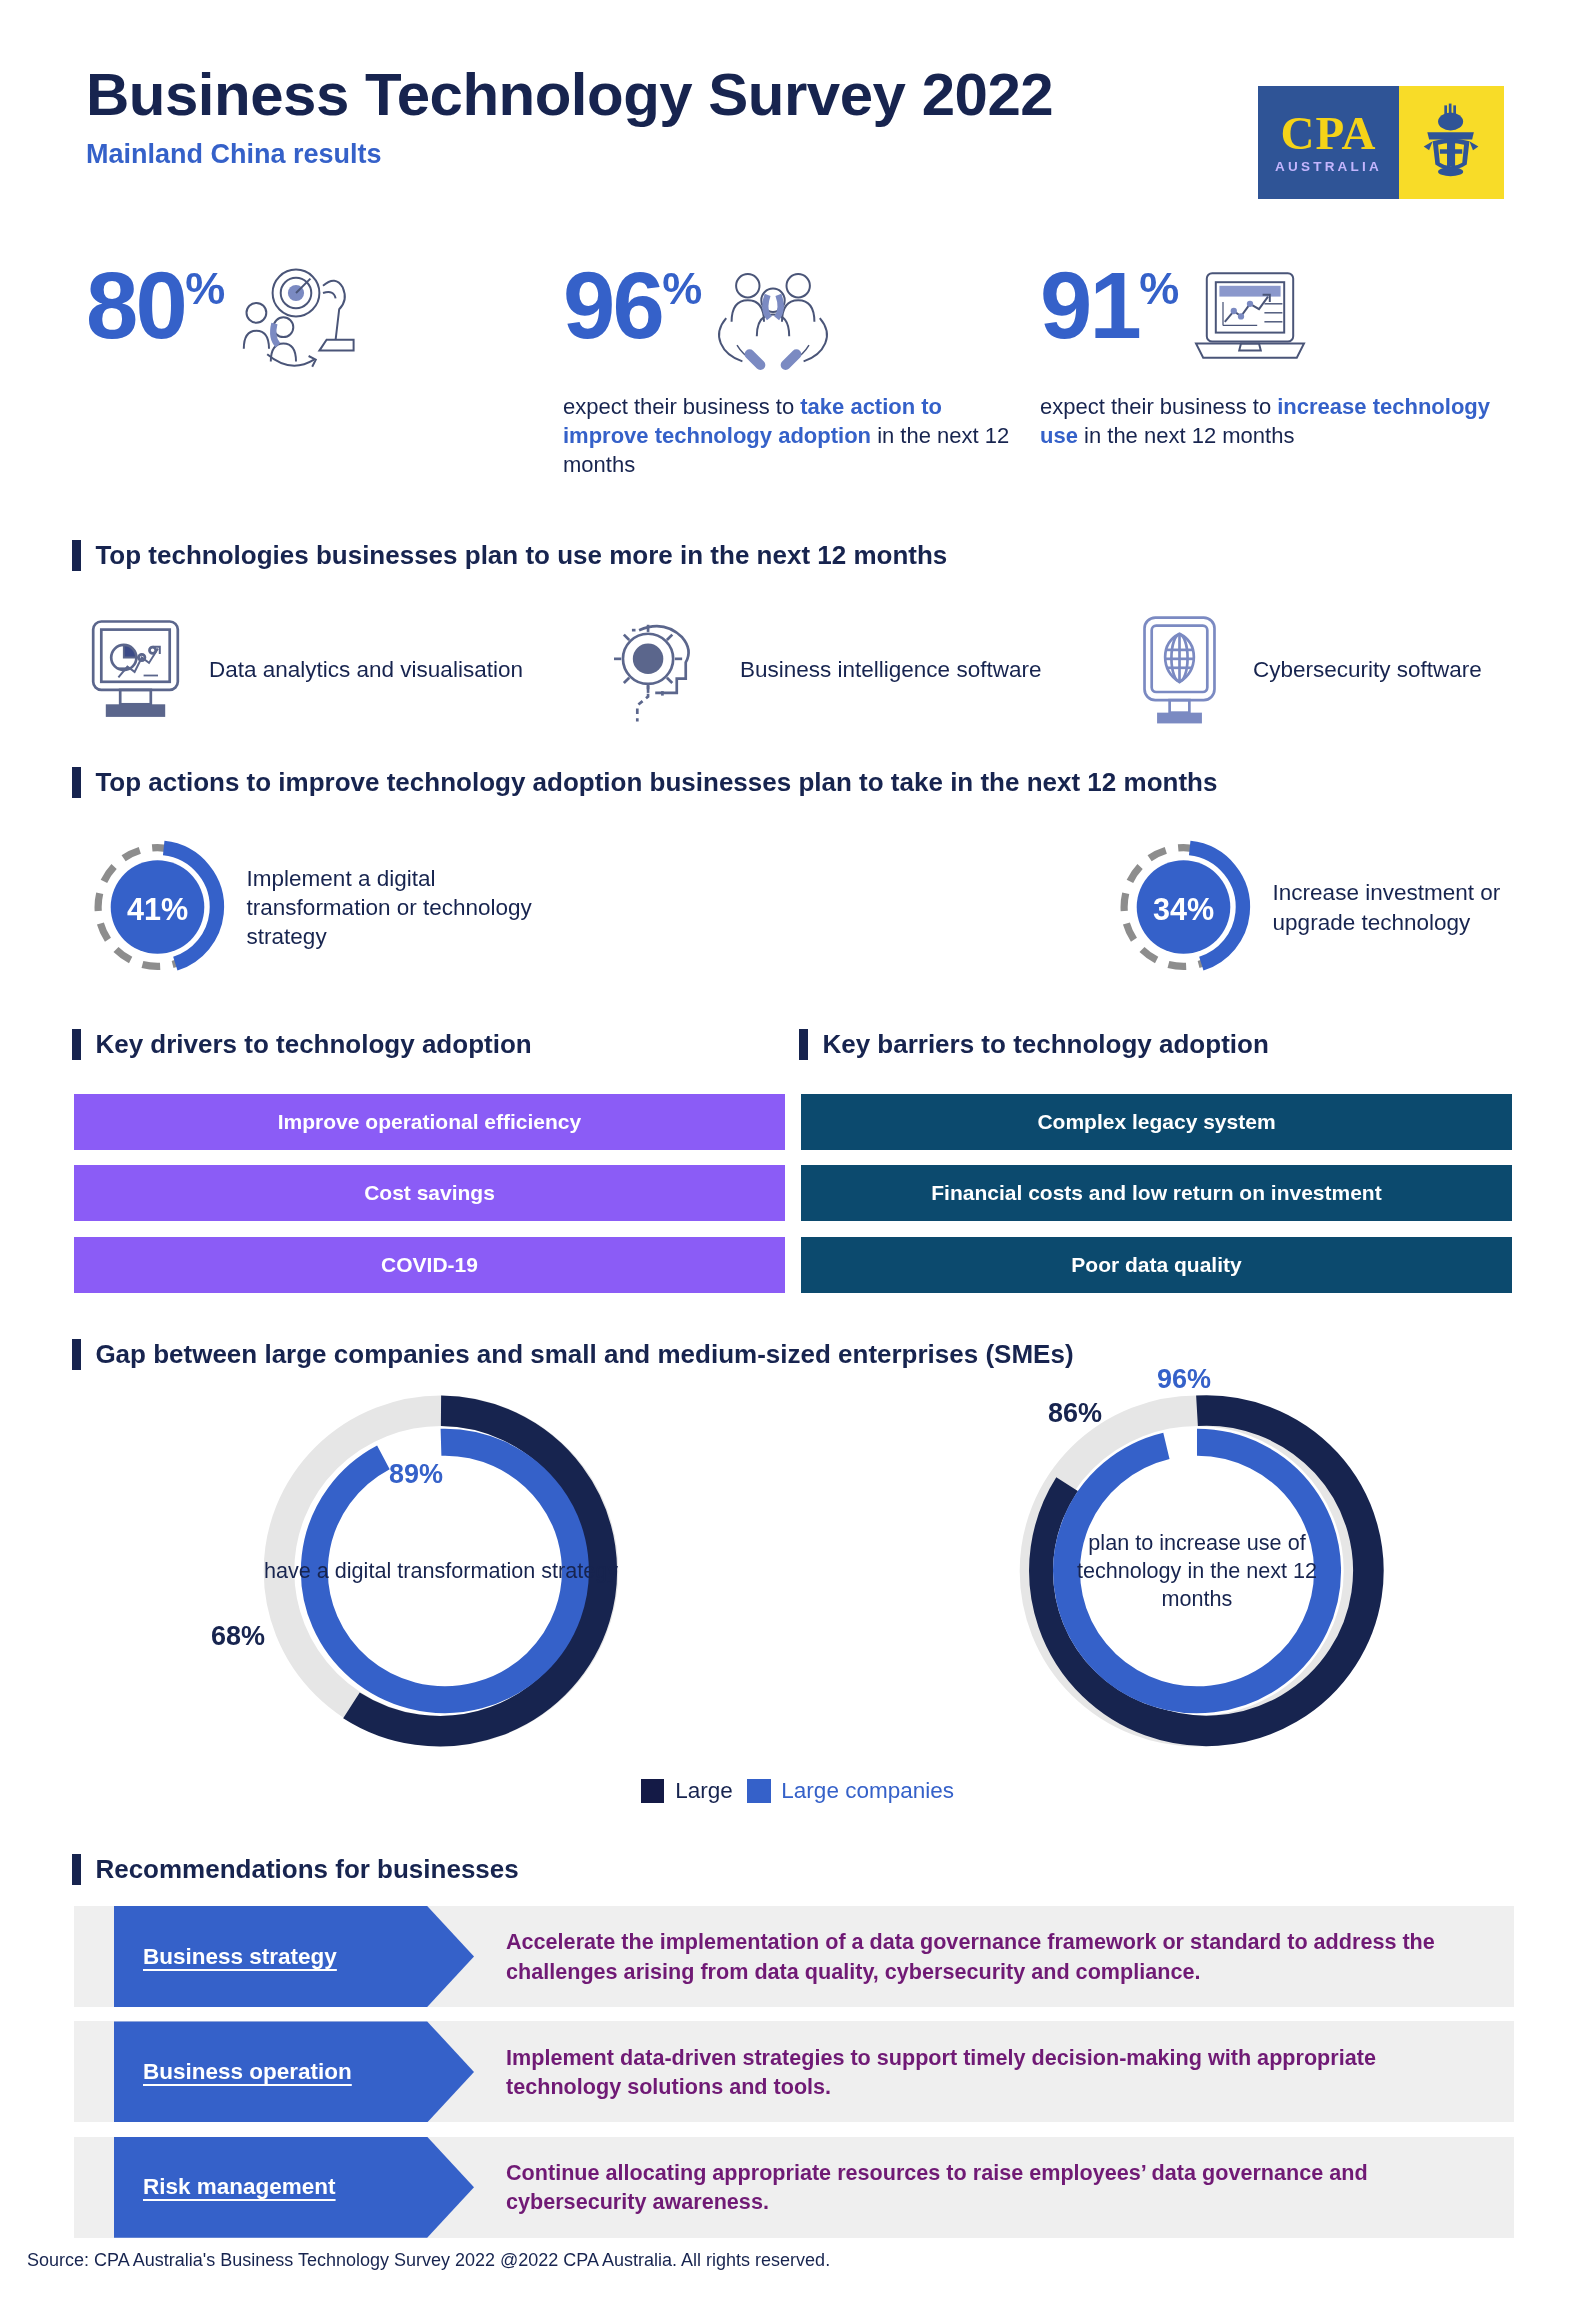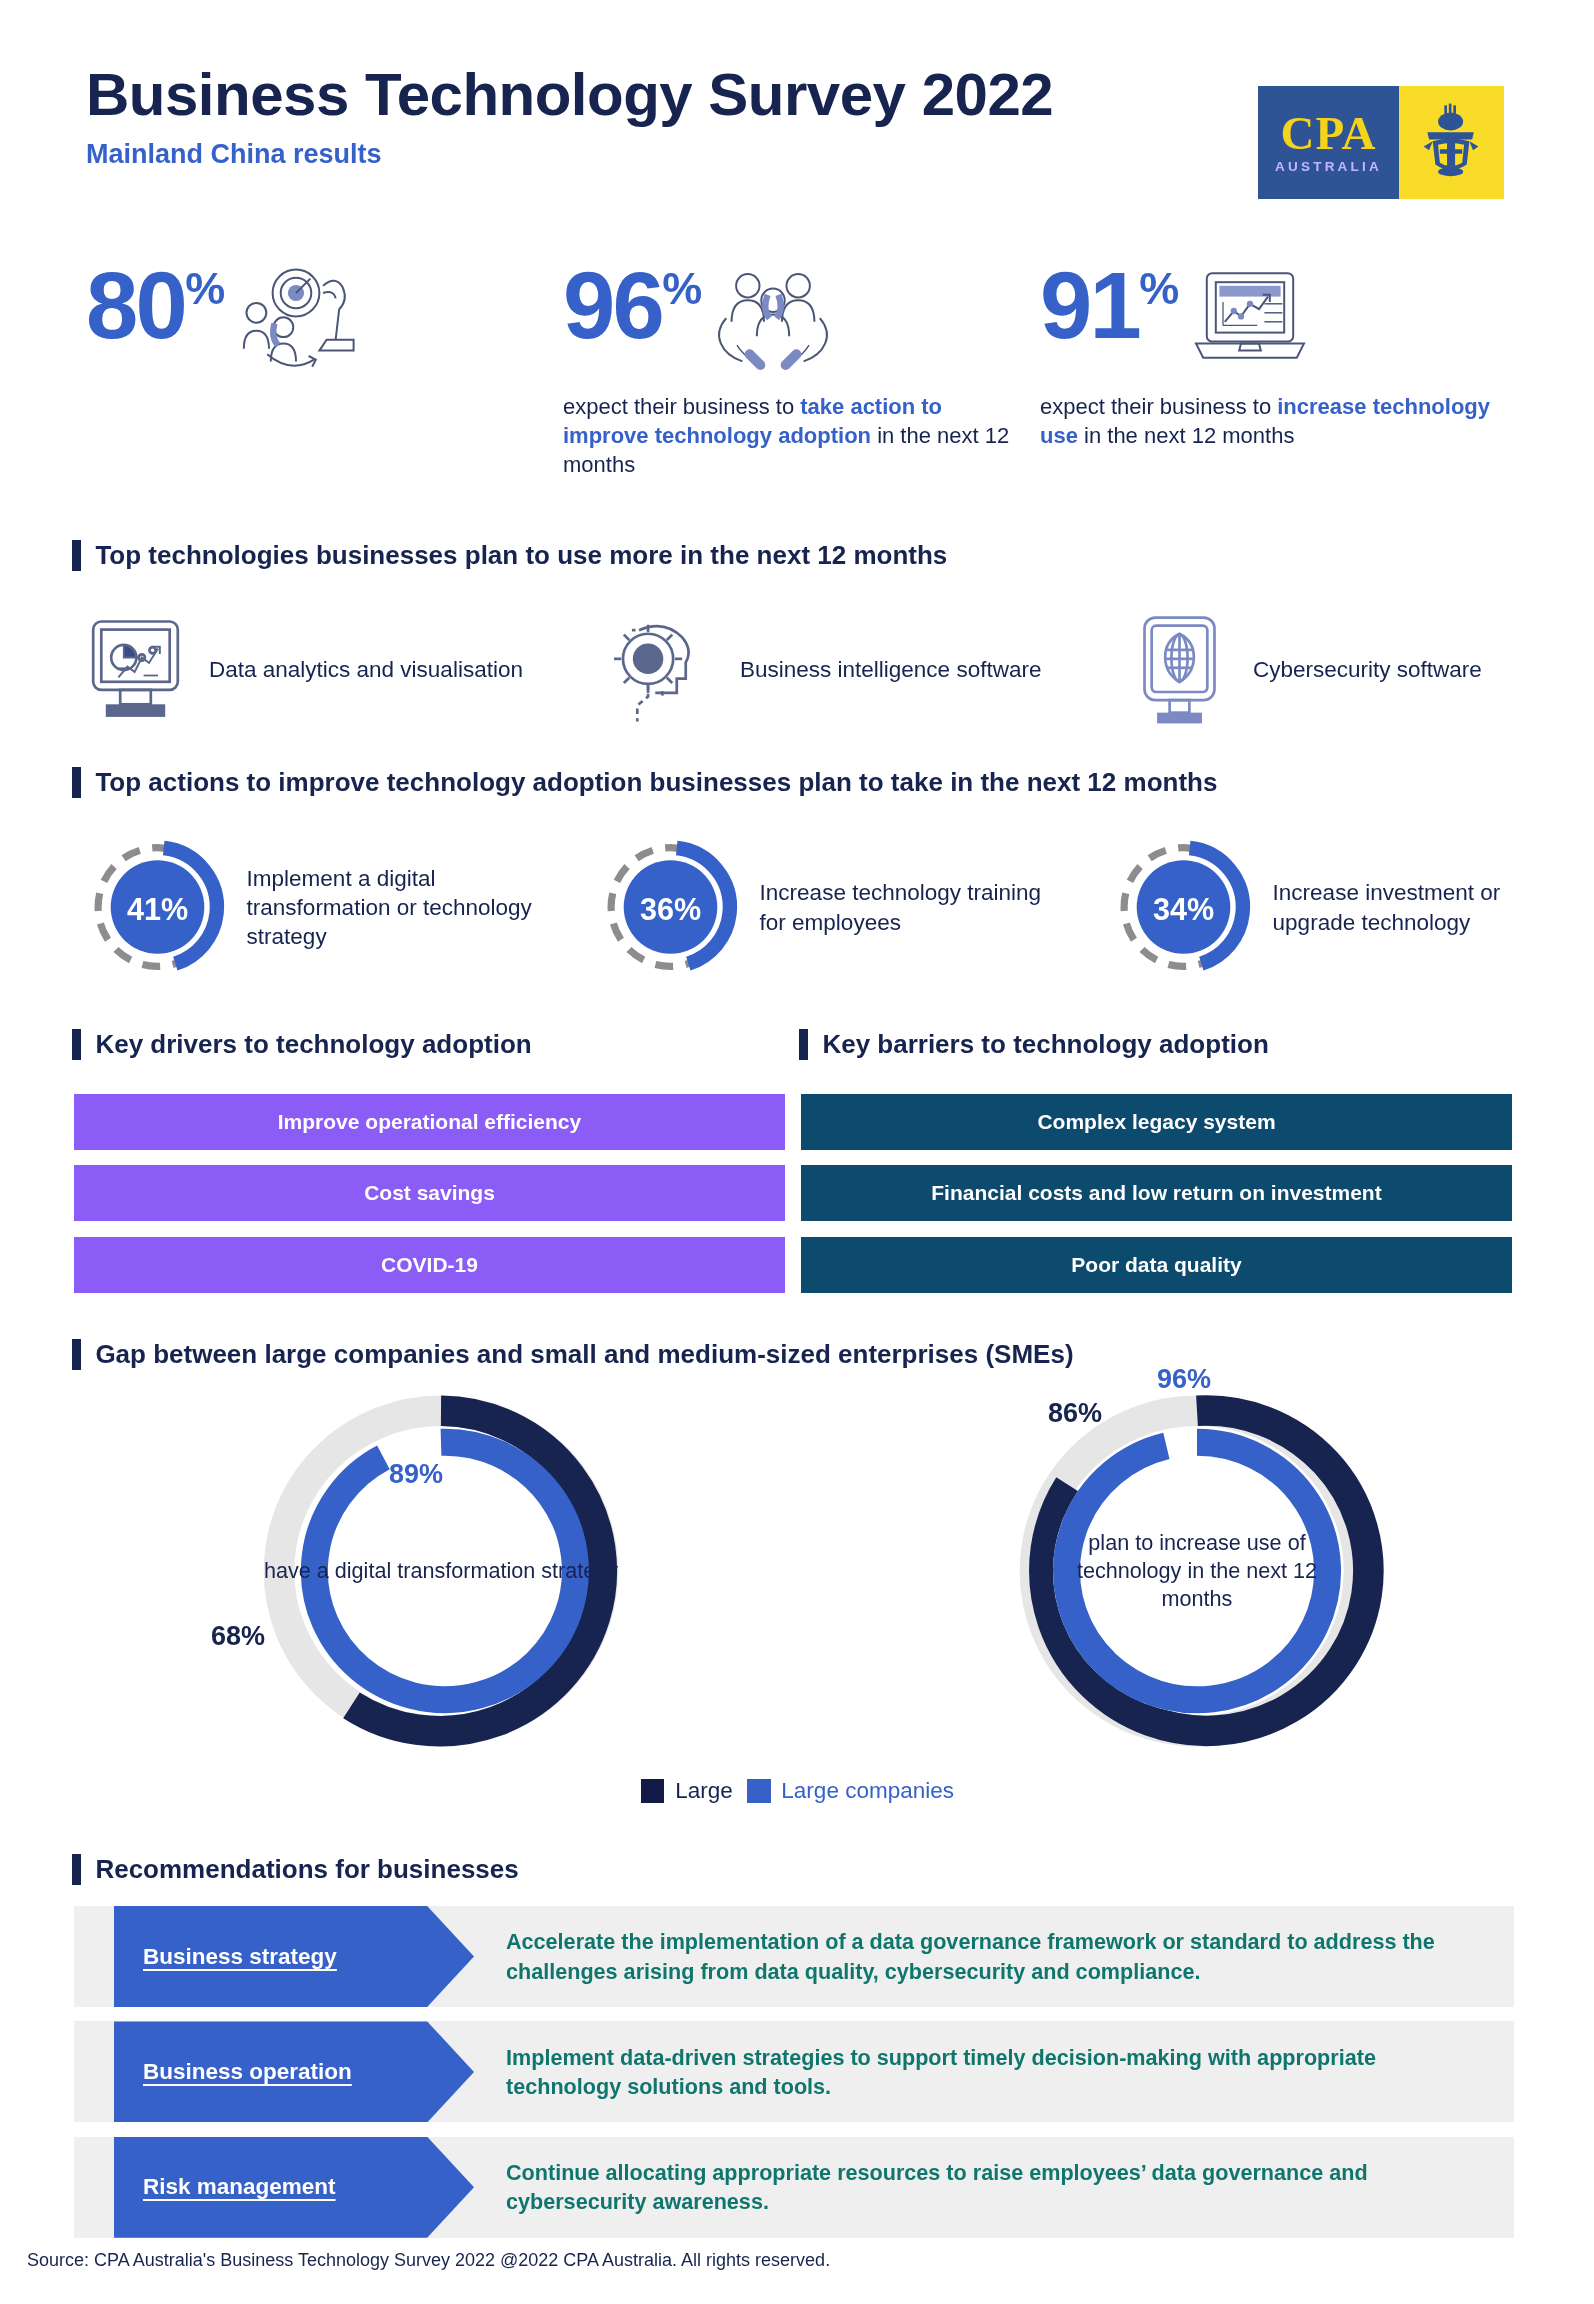--- a/index.html
+++ b/index.html
@@ -130,21 +130,21 @@
   .rec { position: relative; height: 101px; margin-bottom: 14.4px; background: #efefef; display: flex; padding-left: 40px; }
   .rec-tag {
     width: 360px; height: 101px; flex: 0 0 auto; background: #3561c9;
     display: flex; align-items: center; padding-left: 29px;
     clip-path: polygon(0 0, 87% 0, 100% 50%, 87% 100%, 0 100%);
     color: #ffffff; font-size: 22.5px; font-weight: bold;
   }
   .rec-tag span { text-decoration: underline; text-underline-offset: 4.5px; }
   .rec-body {
     flex: 1; display: flex; align-items: center; padding: 0 36px 0 32px;
-    font-size: 21.6px; font-weight: bold; line-height: 1.35; color: #0f766e;
+    font-size: 21.6px; font-weight: bold; line-height: 1.35; color: #701a75;
   }
 
   .source {
     position: absolute; left: 27px; top: 2250px; font-size: 18px; color: #17244f;
   }
 </style>
 </head>
 <body>
 
 <div class="page">
@@ -356,31 +356,20 @@
         <svg width="153" height="149" viewBox="0 0 170 165">
           <circle cx="85" cy="82" r="66" fill="none" stroke="#8d8d8d" stroke-width="8" stroke-dasharray="20 14" transform="rotate(-90 85 82)"></circle>
           <circle cx="85" cy="82" r="66" fill="none" stroke="#3561c9" stroke-width="16" stroke-dasharray="180 235" stroke-linecap="butt" transform="rotate(-84 85 82)"></circle>
           <circle cx="85" cy="82" r="52" fill="#3561c9"></circle>
           <text x="85" y="96" text-anchor="middle" fill="#ffffff" font-size="34" font-weight="bold" font-family="Liberation Sans, sans-serif">41%</text>
         </svg>
       </div>
       <div class="gauge-lbl">Implement a digital transformation or technology strategy</div>
     </div>
 
-    <div class="gauge-item g1">
-      <div class="gauge">
-        <svg width="153" height="149" viewBox="0 0 170 165">
-          <circle cx="85" cy="82" r="66" fill="none" stroke="#8d8d8d" stroke-width="8" stroke-dasharray="20 14" transform="rotate(-90 85 82)"></circle>
-          <circle cx="85" cy="82" r="66" fill="none" stroke="#3561c9" stroke-width="16" stroke-dasharray="180 235" stroke-linecap="butt" transform="rotate(-84 85 82)"></circle>
-          <circle cx="85" cy="82" r="52" fill="#3561c9"></circle>
-          <text x="85" y="96" text-anchor="middle" fill="#ffffff" font-size="34" font-weight="bold" font-family="Liberation Sans, sans-serif">36%</text>
-        </svg>
-      </div>
-      <div class="gauge-lbl">Increase technology training for employees</div>
-    </div>
 
     <div class="gauge-item g2">
       <div class="gauge">
         <svg width="153" height="149" viewBox="0 0 170 165">
           <circle cx="85" cy="82" r="66" fill="none" stroke="#8d8d8d" stroke-width="8" stroke-dasharray="20 14" transform="rotate(-90 85 82)"></circle>
           <circle cx="85" cy="82" r="66" fill="none" stroke="#3561c9" stroke-width="16" stroke-dasharray="180 235" stroke-linecap="butt" transform="rotate(-84 85 82)"></circle>
           <circle cx="85" cy="82" r="52" fill="#3561c9"></circle>
           <text x="85" y="96" text-anchor="middle" fill="#ffffff" font-size="34" font-weight="bold" font-family="Liberation Sans, sans-serif">34%</text>
         </svg>
       </div>

